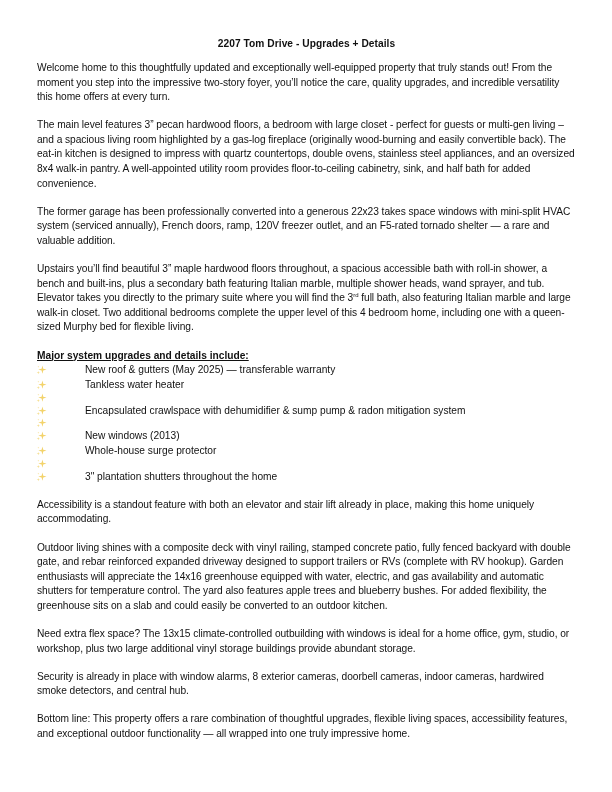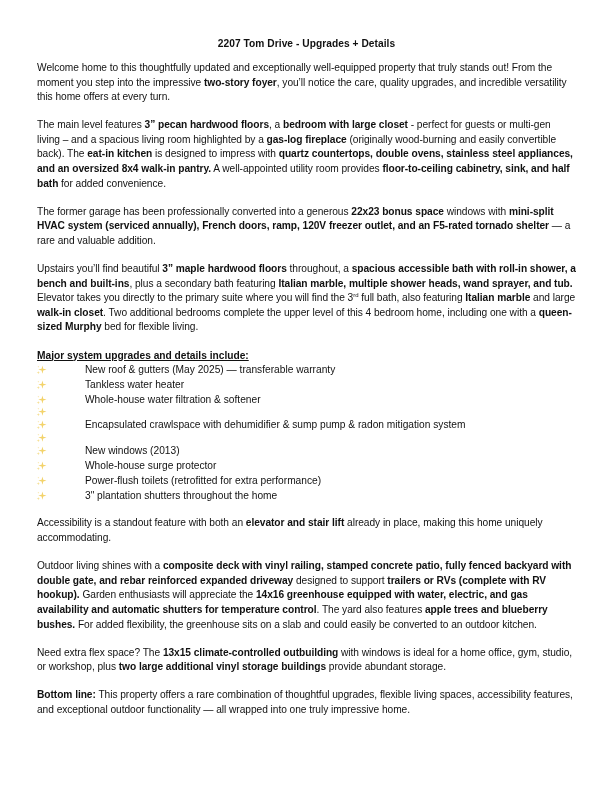--- a/index.html
+++ b/index.html
@@ -21,21 +21,21 @@
       line-height: 13px;
       margin: 0 0 11px 0;
       letter-spacing: 0.05px;
     }
     .para {
       font-size: 10.2px;
       line-height: 14.6px;
       margin: 0 0 13.5px 0;
       letter-spacing: -0.05px;
     }
-    .para b { font-weight: bold; }
+    .para b { font-weight: normal; }
     sup { font-size: 6px; line-height: 0; vertical-align: super; }
     .list-head {
       font-size: 10.2px;
       font-weight: bold;
       line-height: 14.6px;
       margin: 0;
       text-decoration: underline;
     }
     ul.upgrades {
       list-style: none;
@@ -61,21 +61,21 @@
   </style>
 </head>
 <body>
 
 <div class="page">
   <div class="title">2207 Tom Drive - Upgrades + Details</div>
 
   <div id="before-list">
       <p class="para"><span>Welcome home to this thoughtfully updated and exceptionally well-equipped property that truly stands out! From the moment you step into the impressive </span><b>two-story foyer</b><span>, you’ll notice the care, quality upgrades, and incredible versatility this home offers at every turn.</span></p>
       <p class="para"><span>The main level features </span><b>3” pecan hardwood floors</b><span>, a </span><b>bedroom with large closet</b><span> - perfect for guests or multi-gen living – and a spacious living room highlighted by a </span><b>gas-log fireplace</b><span> (originally wood-burning and easily convertible back). The </span><b>eat-in kitchen</b><span> is designed to impress with </span><b>quartz countertops, double ovens, stainless steel appliances, and an oversized 8x4 walk-in pantry.</b><span> A well-appointed utility room provides </span><b>floor-to-ceiling cabinetry, sink, and half bath</b><span> for added convenience.</span></p>
-      <p class="para"><span>The former garage has been professionally converted into a generous </span><b>22x23 bonus space</b><span> windows with </span><b>mini-split HVAC system (serviced annually), French doors, ramp, 120V freezer outlet, and an F5-rated tornado shelter</b><span> — a rare and valuable addition.</span></p>
+      <p class="para"><span>The former garage has been professionally converted into a generous </span><b>22x23 takes space</b><span> windows with </span><b>mini-split HVAC system (serviced annually), French doors, ramp, 120V freezer outlet, and an F5-rated tornado shelter</b><span> — a rare and valuable addition.</span></p>
       <p class="para"><span>Upstairs you’ll find beautiful </span><b>3” maple hardwood floors</b><span> throughout, a </span><b>spacious accessible bath with roll-in shower, a bench and built-ins</b><span>, plus a secondary bath featuring </span><b>Italian marble, multiple shower heads, wand sprayer, and tub.</b><span> Elevator takes you directly to the primary suite where you will find the 3</span><sup>rd</sup><span> full bath, also featuring </span><b>Italian marble</b><span> and large </span><b>walk-in closet</b><span>. Two additional bedrooms complete the upper level of this 4 bedroom home, including one with a </span><b>queen-sized Murphy</b><span> bed for flexible living.</span></p>
     </div>
 
   <div class="list-head">Major system upgrades and details include:</div>
   <ul class="upgrades" id="upgrade-list">
       <li>
         <span class="sparkle">
           <svg width="11" height="11" viewBox="0 0 12 12">
             <path d="M7 0.5 L7.9 4.1 L11.5 5 L7.9 5.9 L7 9.5 L6.1 5.9 L2.5 5 L6.1 4.1 Z" fill="#f3d36b"></path>
             <path d="M2.5 6.5 L2.9 7.9 L4.3 8.3 L2.9 8.7 L2.5 10.1 L2.1 8.7 L0.7 8.3 L2.1 7.9 Z" fill="#f3d36b" opacity="0.8"></path>
@@ -86,30 +86,20 @@
       </li>
       <li>
         <span class="sparkle">
           <svg width="11" height="11" viewBox="0 0 12 12">
             <path d="M7 0.5 L7.9 4.1 L11.5 5 L7.9 5.9 L7 9.5 L6.1 5.9 L2.5 5 L6.1 4.1 Z" fill="#f3d36b"></path>
             <path d="M2.5 6.5 L2.9 7.9 L4.3 8.3 L2.9 8.7 L2.5 10.1 L2.1 8.7 L0.7 8.3 L2.1 7.9 Z" fill="#f3d36b" opacity="0.8"></path>
             <path d="M2.6 0.8 L2.85 1.65 L3.7 1.9 L2.85 2.15 L2.6 3 L2.35 2.15 L1.5 1.9 L2.35 1.65 Z" fill="#f3d36b" opacity="0.7"></path>
           </svg>
         </span>
         <span>Tankless water heater</span>
-      </li>
-      <li>
-        <span class="sparkle">
-          <svg width="11" height="11" viewBox="0 0 12 12">
-            <path d="M7 0.5 L7.9 4.1 L11.5 5 L7.9 5.9 L7 9.5 L6.1 5.9 L2.5 5 L6.1 4.1 Z" fill="#f3d36b"></path>
-            <path d="M2.5 6.5 L2.9 7.9 L4.3 8.3 L2.9 8.7 L2.5 10.1 L2.1 8.7 L0.7 8.3 L2.1 7.9 Z" fill="#f3d36b" opacity="0.8"></path>
-            <path d="M2.6 0.8 L2.85 1.65 L3.7 1.9 L2.85 2.15 L2.6 3 L2.35 2.15 L1.5 1.9 L2.35 1.65 Z" fill="#f3d36b" opacity="0.7"></path>
-          </svg>
-        </span>
-        <span>Whole-house water filtration &amp; softener</span>
       </li>
       <li>
         <span class="sparkle">
           <svg width="11" height="11" viewBox="0 0 12 12">
             <path d="M7 0.5 L7.9 4.1 L11.5 5 L7.9 5.9 L7 9.5 L6.1 5.9 L2.5 5 L6.1 4.1 Z" fill="#f3d36b"></path>
             <path d="M2.5 6.5 L2.9 7.9 L4.3 8.3 L2.9 8.7 L2.5 10.1 L2.1 8.7 L0.7 8.3 L2.1 7.9 Z" fill="#f3d36b" opacity="0.8"></path>
             <path d="M2.6 0.8 L2.85 1.65 L3.7 1.9 L2.85 2.15 L2.6 3 L2.35 2.15 L1.5 1.9 L2.35 1.65 Z" fill="#f3d36b" opacity="0.7"></path>
           </svg>
         </span>
       </li>
@@ -153,33 +143,33 @@
         <span>Whole-house surge protector</span>
       </li>
       <li>
         <span class="sparkle">
           <svg width="11" height="11" viewBox="0 0 12 12">
             <path d="M7 0.5 L7.9 4.1 L11.5 5 L7.9 5.9 L7 9.5 L6.1 5.9 L2.5 5 L6.1 4.1 Z" fill="#f3d36b"></path>
             <path d="M2.5 6.5 L2.9 7.9 L4.3 8.3 L2.9 8.7 L2.5 10.1 L2.1 8.7 L0.7 8.3 L2.1 7.9 Z" fill="#f3d36b" opacity="0.8"></path>
             <path d="M2.6 0.8 L2.85 1.65 L3.7 1.9 L2.85 2.15 L2.6 3 L2.35 2.15 L1.5 1.9 L2.35 1.65 Z" fill="#f3d36b" opacity="0.7"></path>
           </svg>
         </span>
-        <span>Power-flush toilets (retrofitted for extra performance)</span>
       </li>
       <li>
         <span class="sparkle">
           <svg width="11" height="11" viewBox="0 0 12 12">
             <path d="M7 0.5 L7.9 4.1 L11.5 5 L7.9 5.9 L7 9.5 L6.1 5.9 L2.5 5 L6.1 4.1 Z" fill="#f3d36b"></path>
             <path d="M2.5 6.5 L2.9 7.9 L4.3 8.3 L2.9 8.7 L2.5 10.1 L2.1 8.7 L0.7 8.3 L2.1 7.9 Z" fill="#f3d36b" opacity="0.8"></path>
             <path d="M2.6 0.8 L2.85 1.65 L3.7 1.9 L2.85 2.15 L2.6 3 L2.35 2.15 L1.5 1.9 L2.35 1.65 Z" fill="#f3d36b" opacity="0.7"></path>
           </svg>
         </span>
         <span>3" plantation shutters throughout the home</span>
       </li>
     </ul>
 
   <div id="after-list">
       <p class="para"><span>Accessibility is a standout feature with both an </span><b>elevator and stair lift</b><span> already in place, making this home uniquely accommodating.</span></p>
       <p class="para"><span>Outdoor living shines with a </span><b>composite deck with vinyl railing, stamped concrete patio, fully fenced backyard with double gate, and rebar reinforced expanded driveway</b><span> designed to support </span><b>trailers or RVs (complete with RV hookup).</b><span> Garden enthusiasts will appreciate the </span><b>14x16 greenhouse equipped with water, electric, and gas availability and automatic shutters for temperature control</b><span>. The yard also features </span><b>apple trees and blueberry bushes.</b><span> For added flexibility, the greenhouse sits on a slab and could easily be converted to an outdoor kitchen.</span></p>
       <p class="para"><span>Need extra flex space? The </span><b>13x15 climate-controlled outbuilding</b><span> with windows is ideal for a home office, gym, studio, or workshop, plus </span><b>two large additional vinyl storage buildings</b><span> provide abundant storage.</span></p>
+      <p class="para"><span>Security is already in place with </span><b>window alarms, 8 exterior cameras, doorbell cameras, indoor cameras, hardwired smoke detectors, and central hub.</b></p>
       <p class="para"><b>Bottom line:</b><span> This property offers a rare combination of thoughtful upgrades, flexible living spaces, accessibility features, and exceptional outdoor functionality — all wrapped into one truly impressive home.</span></p>
     </div>
 </div>
 
 </body></html>

